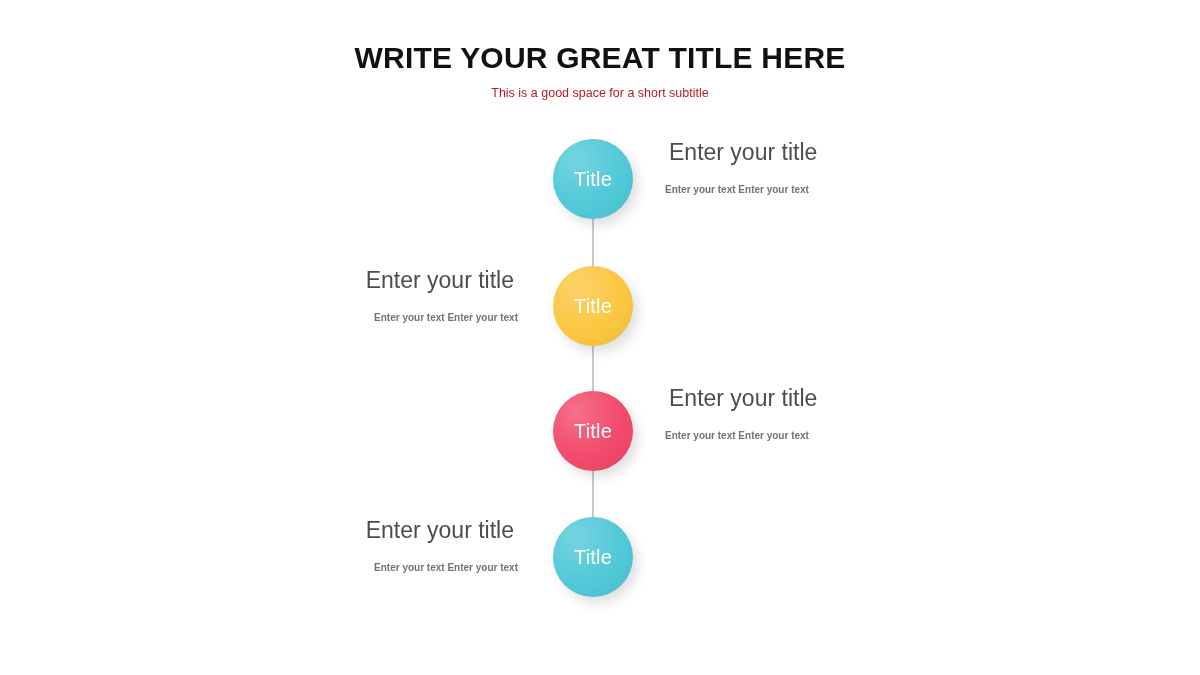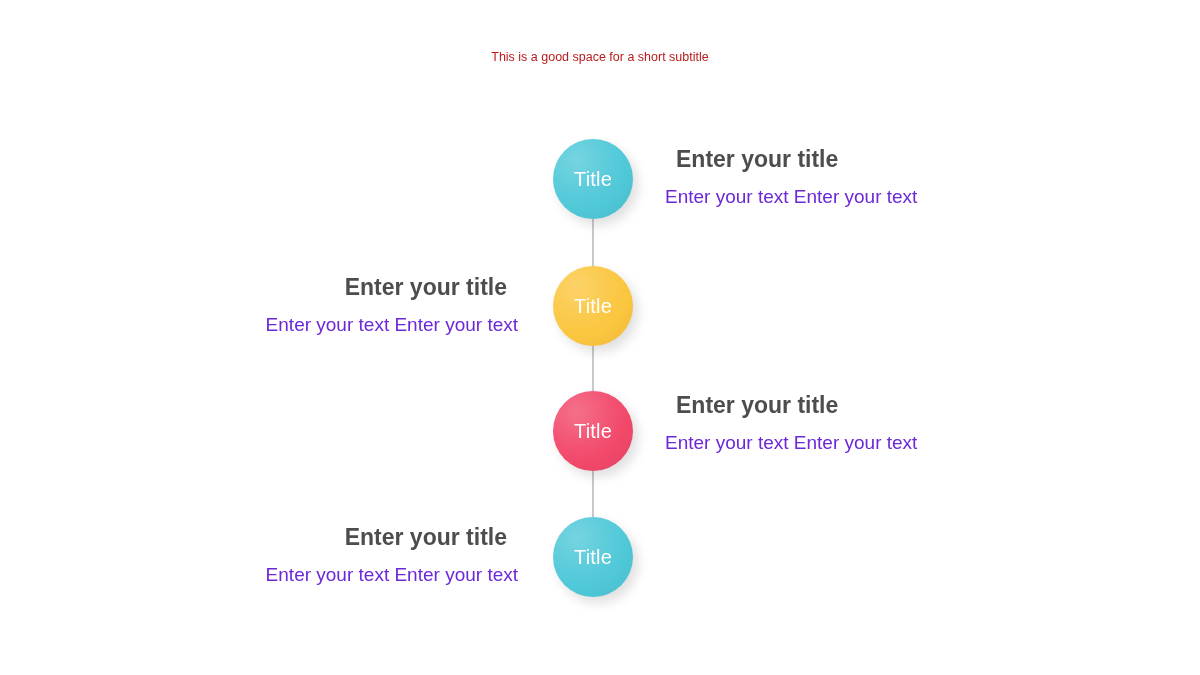--- a/index.html
+++ b/index.html
@@ -108,42 +108,43 @@
     left: 665px;
     text-align: left;
   }
   .text-block.side-left {
     left: 218px;
     text-align: right;
   }
   .item-title {
     font-family: "Liberation Sans", sans-serif;
     font-size: 23px;
-    font-weight: bold;
+    font-weight: normal;
     color: #4d4d4d;
     line-height: 28px;
-    margin: 11px;
+    margin: 4px;
     white-space: nowrap;
   }
   .item-desc {
     font-family: "Liberation Sans", sans-serif;
-    font-size: 19px;
-    font-weight: normal;
-    color: #6d28d9;
+    font-size: 10px;
+    font-weight: bold;
+    color: #737373;
     line-height: 19px;
     margin: 14px 0 0 0;
     white-space: nowrap;
   }
 </style>
 </head>
 <body>
 
 <div class="slide">
 
   <div class="header">
+    <h1 class="slide-title">WRITE YOUR GREAT TITLE HERE</h1>
     <p class="slide-subtitle">This is a good space for a short subtitle</p>
   </div>
 
   <div class="timeline">
 
     <div class="connector" style="top: 219px; height: 47px; background: rgb(201, 201, 201);"></div>
     <div class="connector" style="top: 346px; height: 45px; background: rgb(201, 201, 201);"></div>
     <div class="connector" style="top: 471px; height: 46px; background: rgb(201, 201, 201);"></div>
 
     <div class="node" id="node-0" style="top: 139px; background: rgb(79, 200, 216);">

